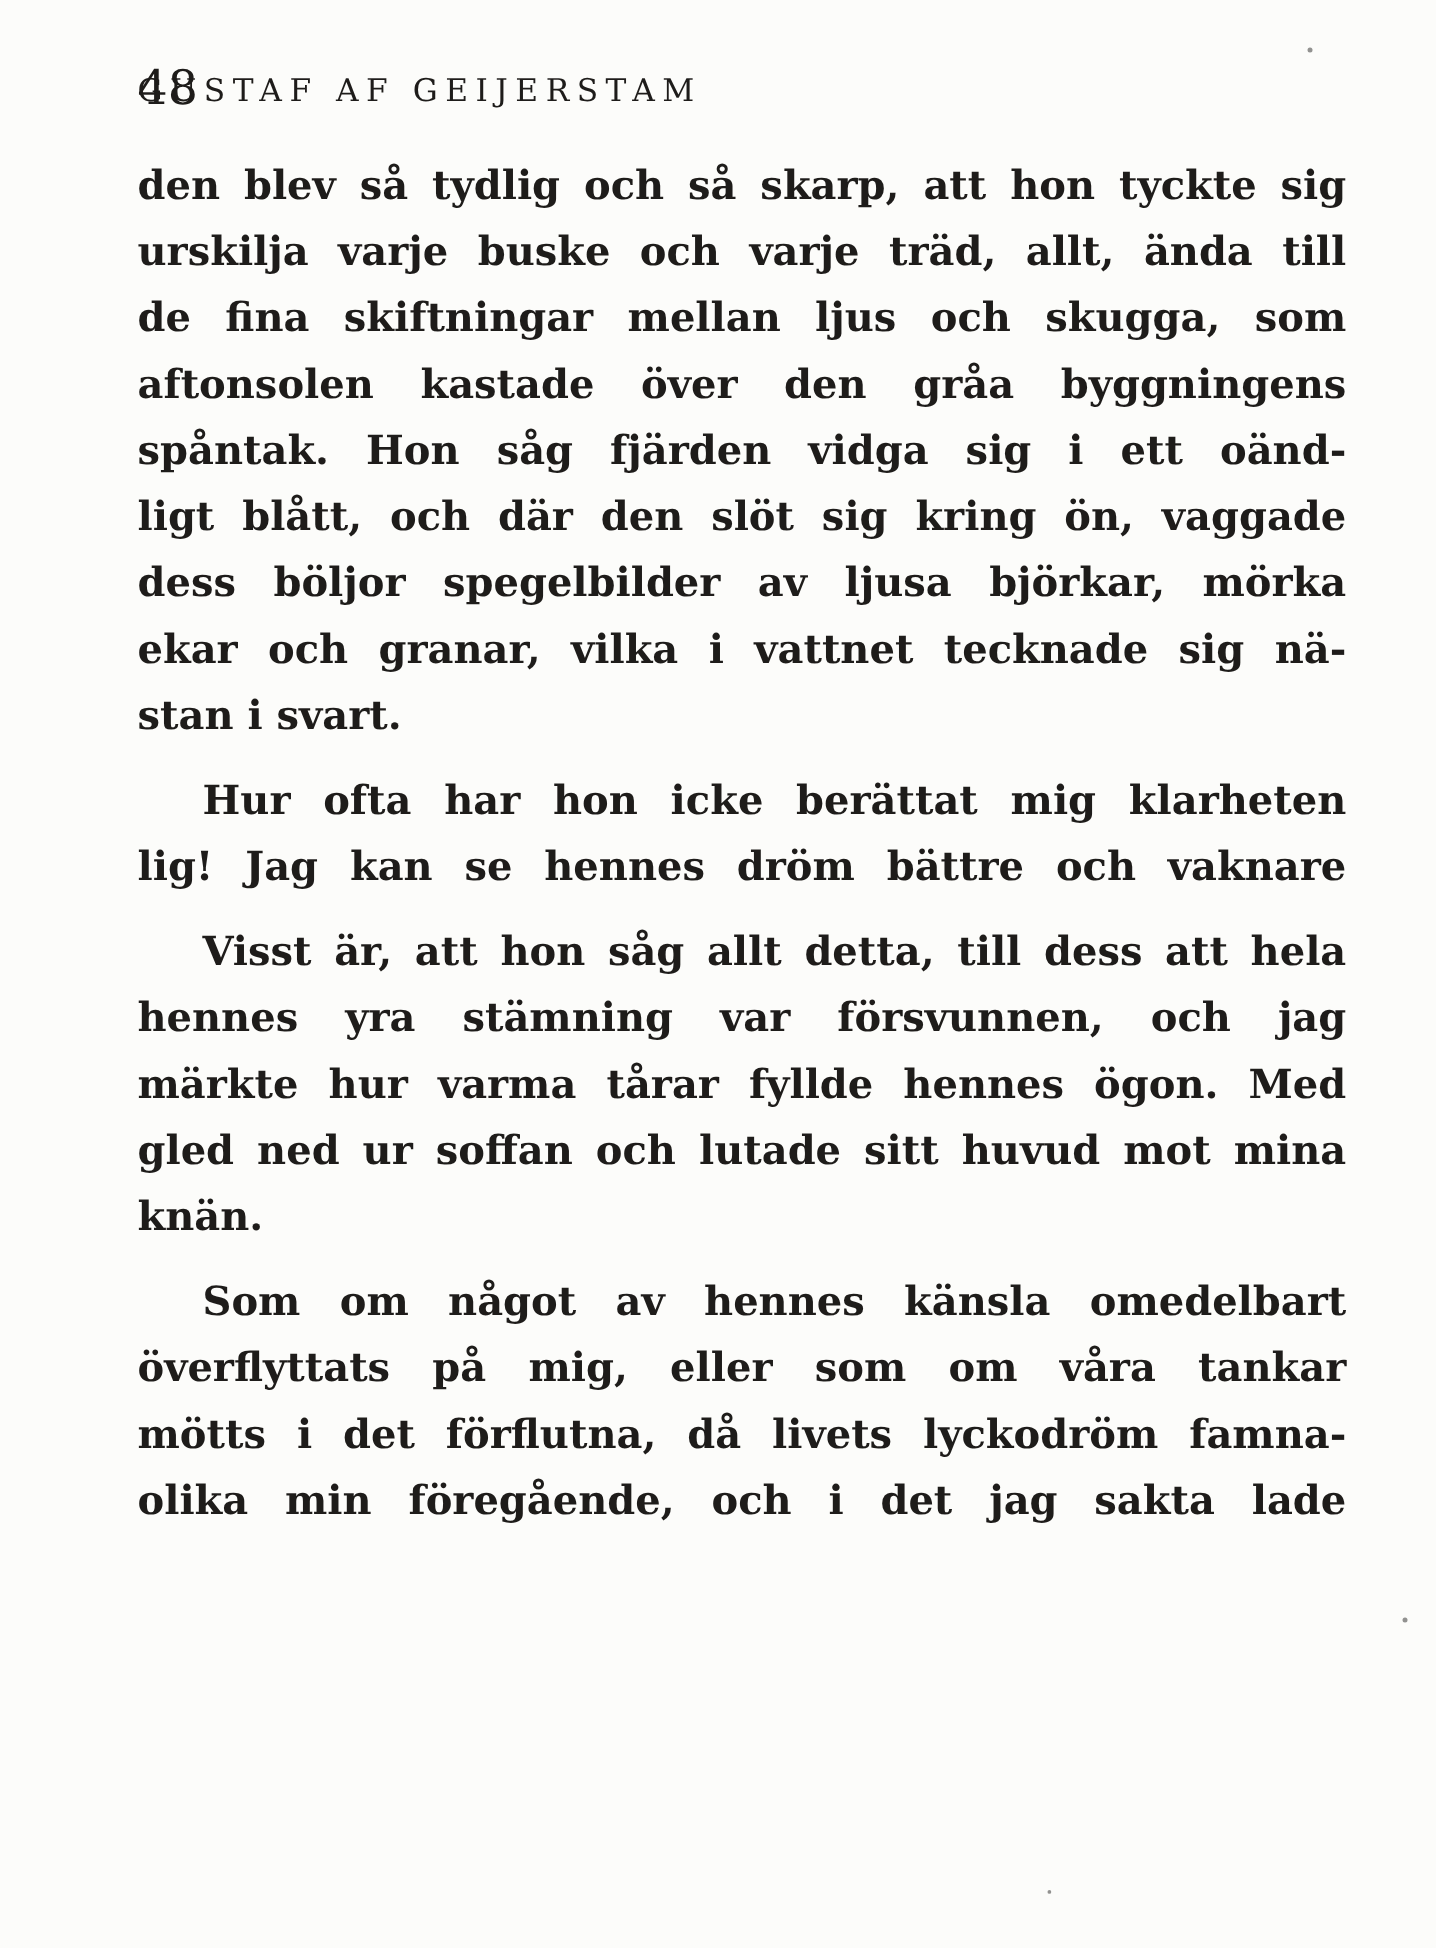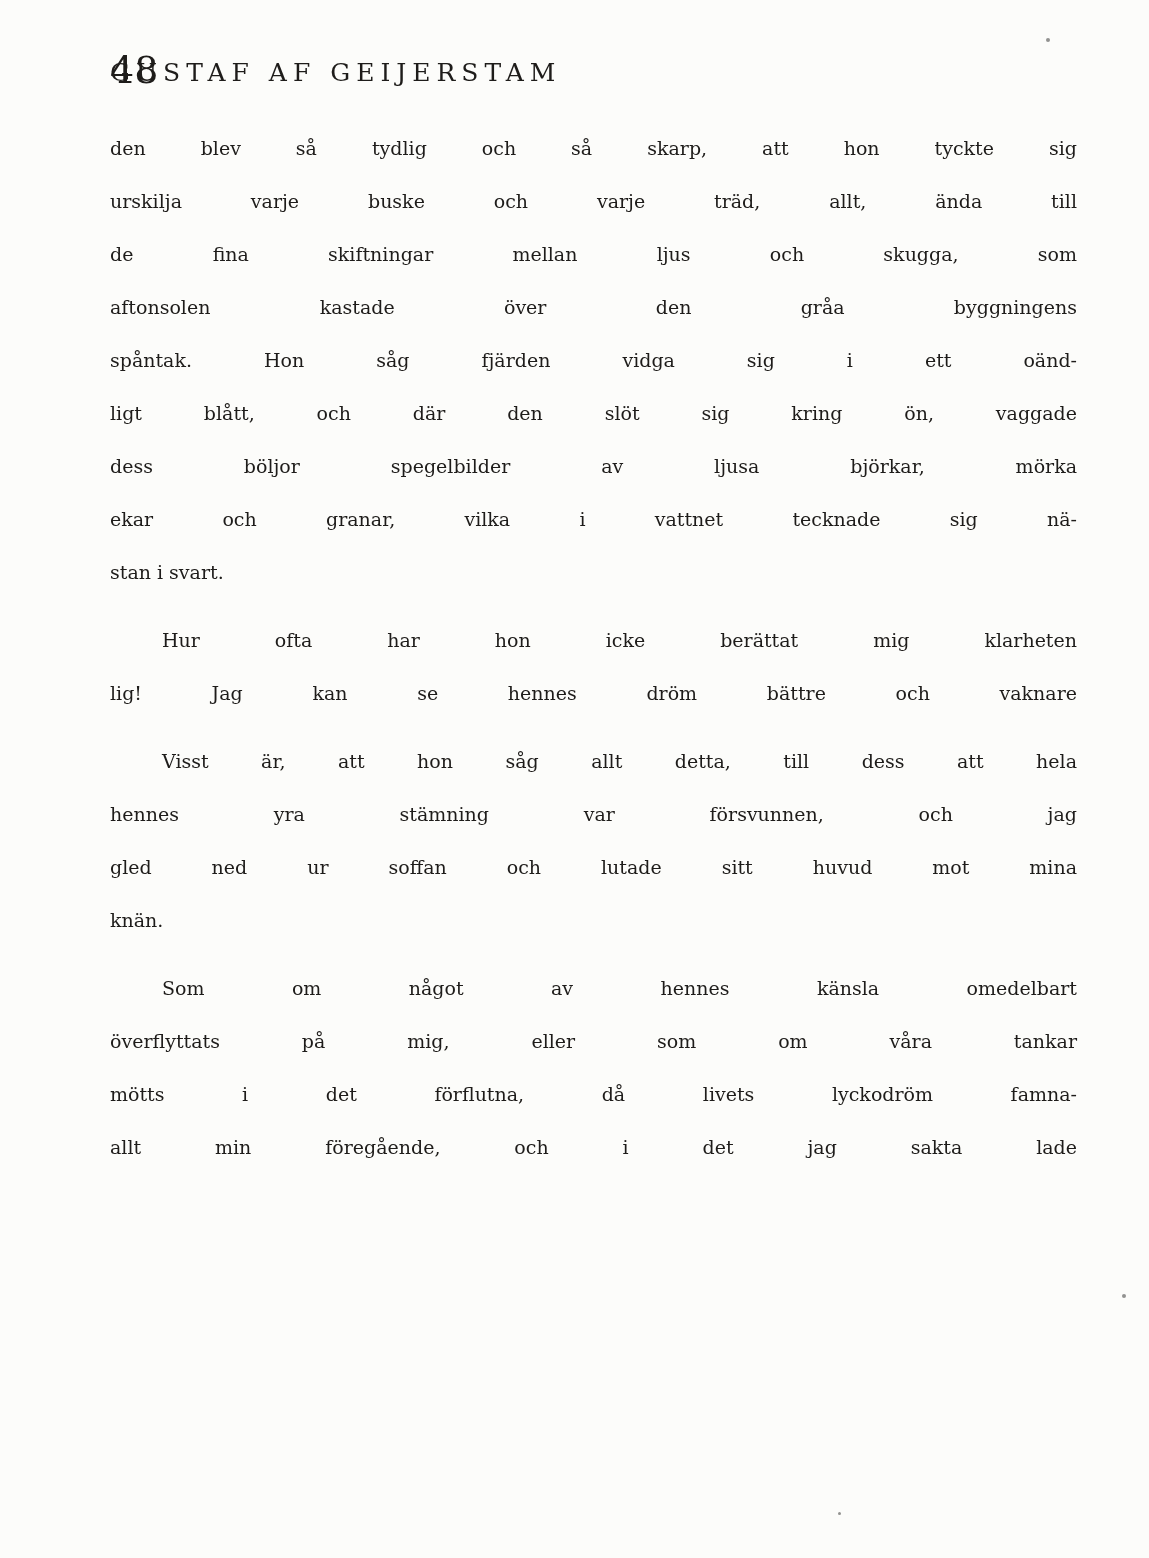--- a/index.html
+++ b/index.html
@@ -46,25 +46,26 @@
   }
   .text-block {
     position: absolute;
     top: 122px;
     left: 110px;
     width: 967px;
   }
   .paragraph { margin: 0; }
   .paragraph + .paragraph { margin-top: 15px; }
   .line {
-    font-size: 19px;
+    font-size: 32px;
     line-height: 53px;
     text-align: justify;
     text-align-last: justify;
     white-space: normal;
+    font-weight: bold;
   }
   .line.end {
     text-align-last: left;
   }
   .paragraph.indented .line:first-child {
     padding-left: 52px;
   }
   .speck {
     position: absolute;
     background: #3a3a38;
@@ -94,27 +95,28 @@
         <div class="line">ekar och granar, vilka i vattnet tecknade sig nä-</div>
         <div class="line end">stan i svart.</div>
       </div>
       <div class="paragraph indented">
         <div class="line">Hur ofta har hon icke berättat mig klarheten</div>
         <div class="line">lig!  Jag kan se hennes dröm bättre och vaknare</div>
       </div>
       <div class="paragraph indented">
         <div class="line">Visst är, att hon såg allt detta, till dess att hela</div>
         <div class="line">hennes yra stämning var försvunnen, och jag</div>
+        <div class="line">märkte hur varma tårar fyllde hennes ögon.  Med</div>
         <div class="line">gled ned ur soffan och lutade sitt huvud mot mina</div>
         <div class="line end">knän.</div>
       </div>
       <div class="paragraph indented">
         <div class="line">Som om något av hennes känsla omedelbart</div>
         <div class="line">överflyttats på mig, eller som om våra tankar</div>
         <div class="line">mötts i det förflutna, då livets lyckodröm famna-</div>
-        <div class="line">allt min föregående, och i det jag sakta lade</div>
+        <div class="line">olika min föregående, och i det jag sakta lade</div>
       </div>
     </div>
 </div>
 
 <div class="speck" style="left: 1046px; top: 38px; width: 4px; height: 4px;"></div>
 <div class="speck" style="left: 1122px; top: 1294px; width: 4px; height: 4px;"></div>
 <div class="speck" style="left: 838px; top: 1512px; width: 3px; height: 3px;"></div>
 
 </body></html>

